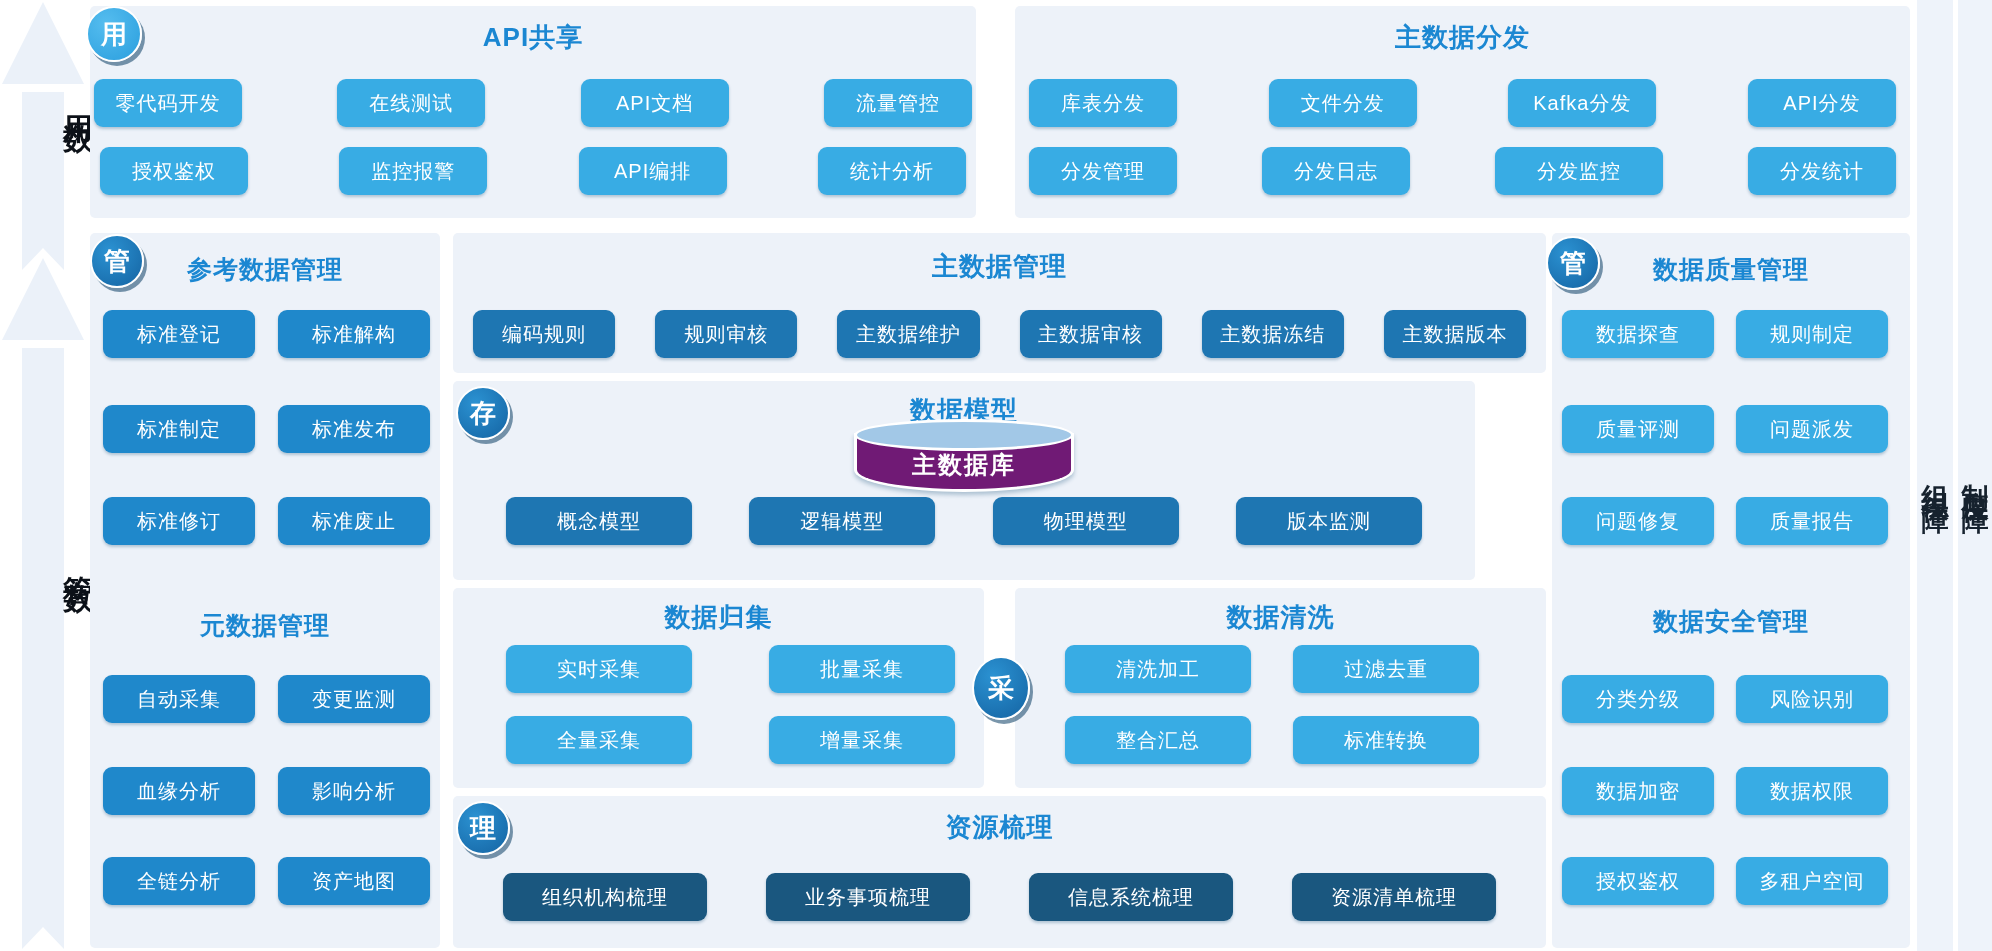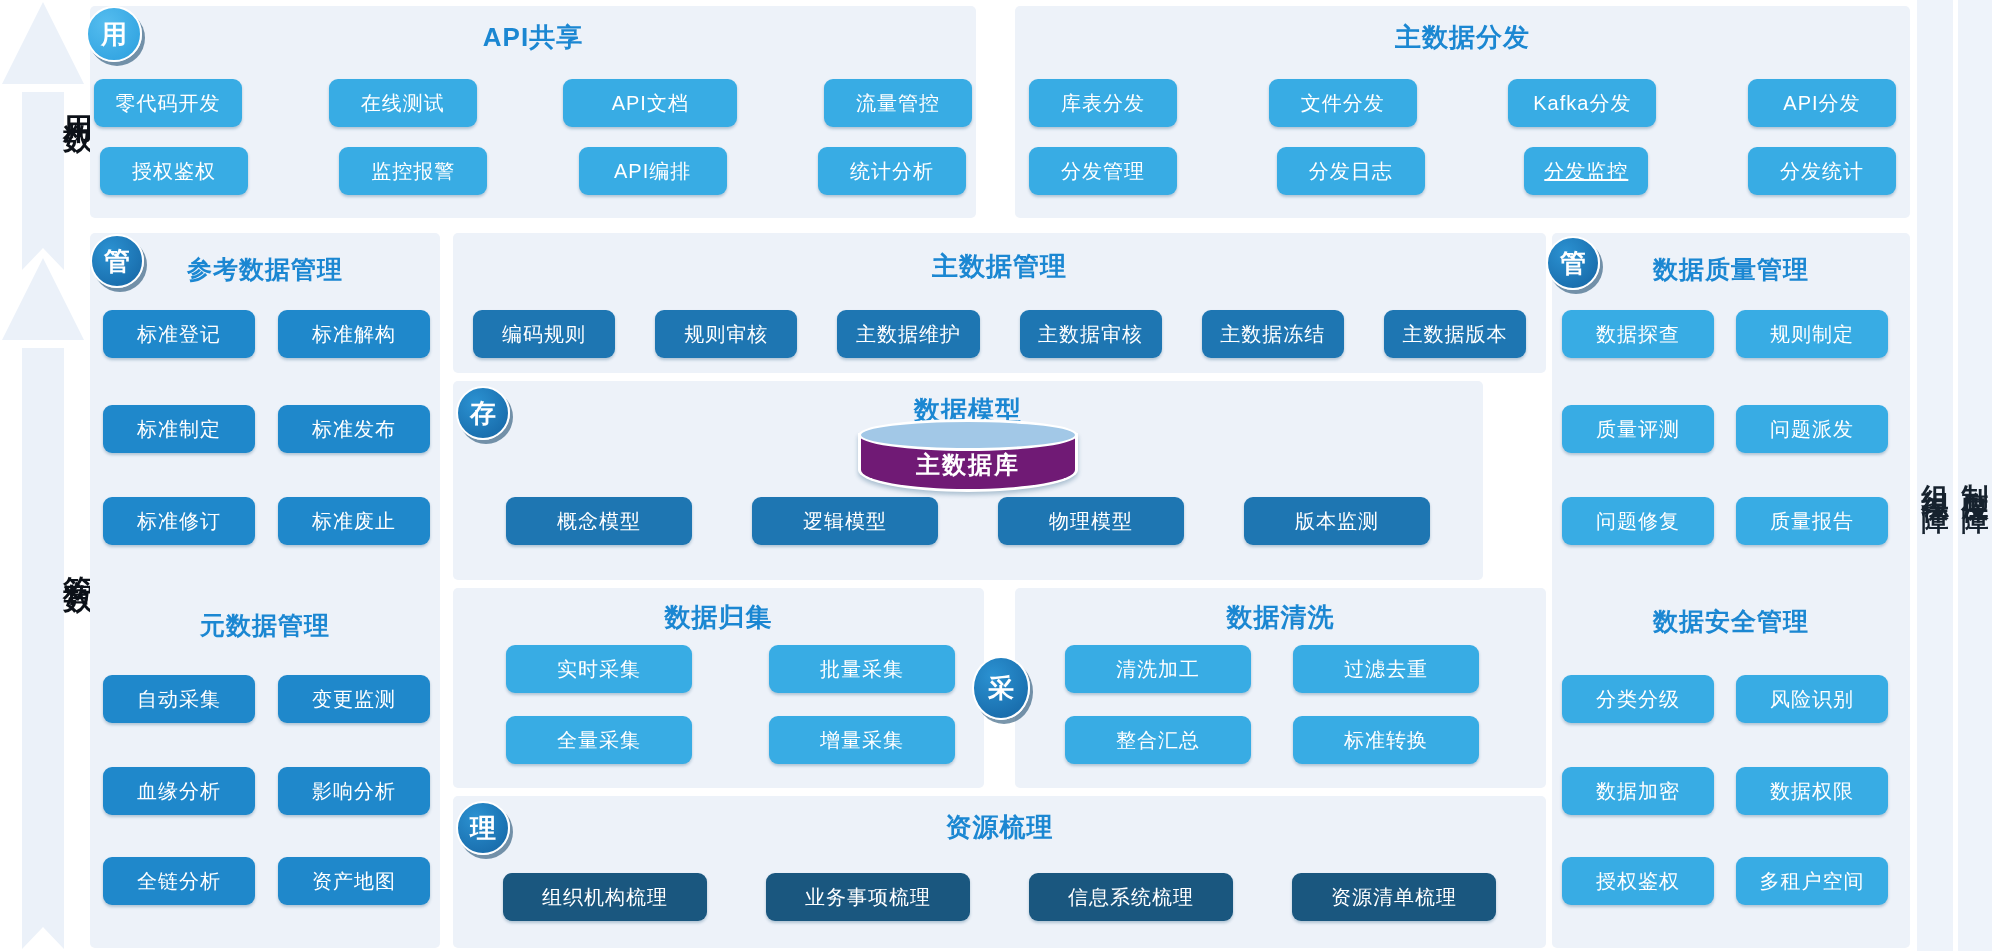--- a/index.html
+++ b/index.html
@@ -64,21 +64,21 @@
   <div class="badge badge-dark" style="left:456px;top:386px;width:50px;height:50px;">存</div>
   <div class="badge badge-dark" style="left:972px;top:656px;width:54px;height:60px;">采</div>
   <div class="badge badge-dark" style="left:456px;top:801px;width:50px;height:50px;">理</div>
   <div class="badge badge-dark" style="left:1546px;top:236px;width:50px;height:50px;">管</div>
 
   <div class="panel" style="left:90px;top:6px;width:886px;height:212px;">
     <div class="sec-title" style="top:14px;">API共享</div>
     <div class="row" style="top:73px;padding:0 4px;">
       <div class="tile t-light" style="width:148px;">零代码开发</div>
       <div class="tile t-light" style="width:148px;">在线测试</div>
-      <div class="tile t-light" style="width:174px;">API文档</div>
+      <div class="tile t-light" style="width:148px;">API文档</div>
       <div class="tile t-light" style="width:148px;">流量管控</div>
     </div>
     <div class="row" style="top:141px;padding:0 10px;">
       <div class="tile t-light" style="width:148px;">授权鉴权</div>
       <div class="tile t-light" style="width:148px;">监控报警</div>
       <div class="tile t-light" style="width:148px;">API编排</div>
       <div class="tile t-light" style="width:148px;">统计分析</div>
     </div>
   </div>
 
@@ -86,21 +86,21 @@
     <div class="sec-title" style="top:14px;">主数据分发</div>
     <div class="row" style="top:73px;padding:0 14px;">
       <div class="tile t-light" style="width:148px;">库表分发</div>
       <div class="tile t-light" style="width:148px;">文件分发</div>
       <div class="tile t-light" style="width:148px;">Kafka分发</div>
       <div class="tile t-light" style="width:148px;">API分发</div>
     </div>
     <div class="row" style="top:141px;padding:0 14px;">
       <div class="tile t-light" style="width:148px;">分发管理</div>
       <div class="tile t-light" style="width:148px;">分发日志</div>
-      <div class="tile t-light" style="width:124px;text-decoration:underline;">分发监控</div>
+      <div class="tile t-light" style="width:168px;">分发监控</div>
       <div class="tile t-light" style="width:148px;">分发统计</div>
     </div>
   </div>
 
   <div class="panel col-grid" style="left:90px;top:233px;width:350px;height:715px;">
     <div class="sec-title" style="top:20px;font-size:25px;">参考数据管理</div>
     <div class="tile t-med" style="left:13px;top:77px;">标准登记</div>
     <div class="tile t-med" style="left:188px;top:77px;">标准解构</div>
     <div class="tile t-med" style="left:13px;top:172px;">标准制定</div>
     <div class="tile t-med" style="left:188px;top:172px;">标准发布</div>
@@ -120,21 +120,21 @@
     <div class="row" style="top:77px;padding:0 20px;gap:40px;">
       <div class="tile t-deep" style="width:148px;">编码规则</div>
       <div class="tile t-deep" style="width:148px;">规则审核</div>
       <div class="tile t-deep" style="width:148px;">主数据维护</div>
       <div class="tile t-deep" style="width:148px;">主数据审核</div>
       <div class="tile t-deep" style="width:148px;">主数据冻结</div>
       <div class="tile t-deep" style="width:148px;">主数据版本</div>
     </div>
   </div>
 
-  <div class="panel" style="left:453px;top:381px;width:1022px;height:199px;padding-left:8px;">
+  <div class="panel" style="left:453px;top:381px;width:1022px;height:199px;">
     <div class="sec-title" style="top:12px;">数据模型</div>
     <div class="cylinder">
       <div class="cyl-label">主数据库</div>
     </div>
     <div class="row" style="top:116px;padding:0 53px;">
       <div class="tile t-deep" style="width:186px;">概念模型</div>
       <div class="tile t-deep" style="width:186px;">逻辑模型</div>
       <div class="tile t-deep" style="width:186px;">物理模型</div>
       <div class="tile t-deep" style="width:186px;">版本监测</div>
     </div>

